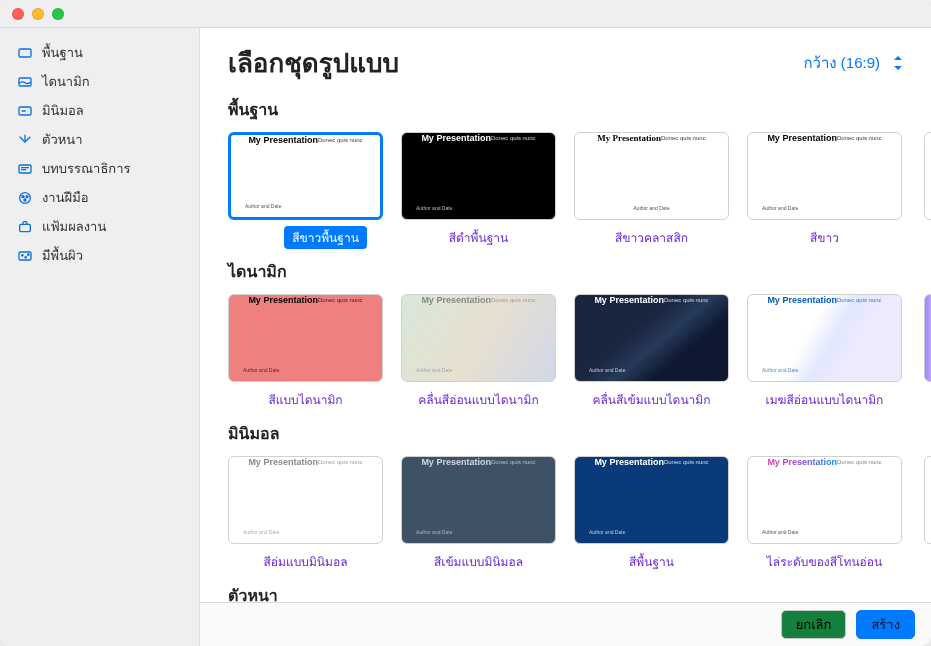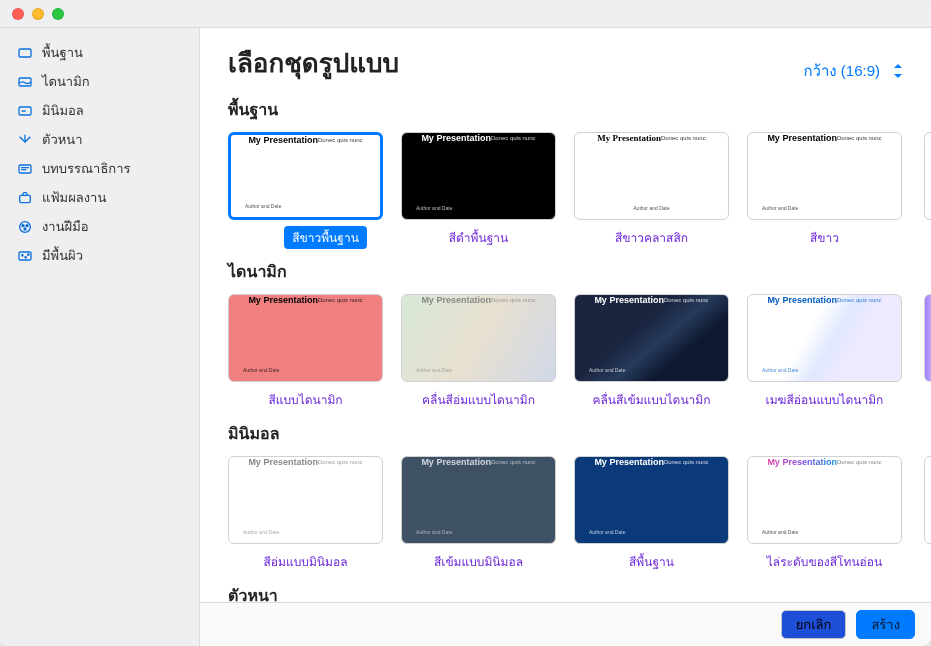--- a/index.html
+++ b/index.html
@@ -11,40 +11,40 @@
 .dot.red { background: #ff5f57; border: 0.5px solid rgba(0,0,0,0.1); }
 .dot.yellow { background: #febc2e; border: 0.5px solid rgba(0,0,0,0.1); }
 .dot.green { background: #28c840; border: 0.5px solid rgba(0,0,0,0.1); }
 .body { flex: 1; display: flex; min-height: 0; }
 .sidebar { width: 200px; background: #efeef0; border-right: 1px solid #dcdbde; padding: 10px 8px; }
 .side-item { display: flex; align-items: center; gap: 8px; padding: 4px 8px; border-radius: 5px; cursor: pointer; font-size: 13px; color: #333; }
 .side-item.selected { background: #d7d6d9; }
 .side-item .icon { width: 18px; height: 18px; display: flex; align-items: center; justify-content: center; }
 .side-item .icon svg { width: 16px; height: 16px; }
 .main { flex: 1; display: flex; flex-direction: column; min-width: 0; }
-.header { display: flex; align-items: flex-end; justify-content: space-between; padding: 14px 28px 4px 28px; }
+.header { display: flex; align-items: center; justify-content: space-between; padding: 14px 28px 4px 28px; }
 .header h1 { font-size: 26px; font-weight: 700; color: #222; }
 .aspect { color: #007aff; font-size: 15px; display: flex; align-items: center; gap: 13px; cursor: pointer; }
 .aspect svg { width: 10px; height: 14px; }
 .content { flex: 1; overflow-y: auto; padding: 0 0 0 28px; }
 .section { margin-top: 10px; }
 .section h2 { font-size: 16px; font-weight: 700; color: #222; margin-bottom: 10px; }
 .row { display: flex; gap: 18px; overflow: hidden; }
 .card { display: flex; flex-direction: column; align-items: center; gap: 6px; cursor: pointer; }
 .thumb { width: 155px; height: 88px; border-radius: 6px; border: 1px solid #d0d0d0; position: relative; overflow: hidden; display: flex; flex-direction: row; justify-content: center; padding: 0 14px; }
 .thumb.selected { border: 3px solid #007aff; }
 .thumb .tt { font-size: 9px; font-weight: 700; }
 .thumb .ts { font-size: 6px; margin-top: 2px; opacity: 0.8; }
 .thumb .tf { font-size: 5px; position: absolute; bottom: 8px; left: 14px; opacity: 0.7; }
 .card .label { font-size: 12px; color: #6d28d9; text-align: center; padding: 2px 8px; border-radius: 4px; }
 .card .label.selected { background: #007aff; color: #fff; margin-left: 40px; }
 .peek { width: 12px; height: 88px; background: linear-gradient(90deg, #a080ff, #d0c0ff); border-radius: 6px 0 0 6px; border: 1px solid #d0d0d0; }
 .peek.white { background: #fff; }
 .footer { height: 44px; border-top: 1px solid #dcdbde; display: flex; align-items: center; justify-content: flex-end; padding: 0 16px; gap: 10px; background: #fafafa; }
-.btn { padding: 3px 14px; border-radius: 5px; font-size: 13px; cursor: pointer; border: 1px solid #c8c8c8; background: #1d4ed8; }
+.btn { padding: 3px 14px; border-radius: 5px; font-size: 13px; cursor: pointer; border: 1px solid #c8c8c8; background: #15803d; }
 .btn.primary { background: #007aff; color: #0f172a; border-color: #007aff; }
 
 .th-basic-white { background: #fff; color: #000; }
 .th-basic-black { background: #000; color: #fff; }
 .th-classic-white { background: #fff; color: #000; }
 .th-classic-white .tt { font-family: Georgia, serif; text-align: center; }
 .th-classic-white .ts { text-align: center; }
 .th-classic-white .tf { left: 50%; transform: translateX(-50%); }
 .th-white { background: #fff; color: #000; }
 .th-dyn-color { background: #f08080; color: #000; }
@@ -113,36 +113,36 @@
               <rect x="3" y="6" width="18" height="12" rx="2"></rect>
               <line x1="6" y1="10" x2="18" y2="10"></line>
               <line x1="6" y1="13" x2="14" y2="13"></line>
             </svg>
           </span>
           <span>บทบรรณาธิการ</span>
         </div>
         <div class="side-item">
           <span class="icon">
             <svg viewBox="0 0 24 24" fill="none" stroke="#0a72e0" stroke-width="2">
-              <rect x="4" y="8" width="16" height="11" rx="2"></rect>
-              <path d="M9 8 V6 a2 2 0 0 1 2-2 h2 a2 2 0 0 1 2 2 V8"></path>
-            </svg>
-          </span>
-          <span>แฟ้มผลงาน</span>
-        </div>
-        <div class="side-item">
-          <span class="icon">
-            <svg viewBox="0 0 24 24" fill="none" stroke="#0a72e0" stroke-width="2">
               <circle cx="12" cy="12" r="8"></circle>
               <circle cx="9" cy="10" r="1.5" fill="#0a72e0"></circle>
               <circle cx="15" cy="10" r="1.5" fill="#0a72e0"></circle>
               <circle cx="12" cy="15" r="1.5" fill="#0a72e0"></circle>
             </svg>
           </span>
           <span>งานฝีมือ</span>
+        </div>
+        <div class="side-item">
+          <span class="icon">
+            <svg viewBox="0 0 24 24" fill="none" stroke="#0a72e0" stroke-width="2">
+              <rect x="4" y="8" width="16" height="11" rx="2"></rect>
+              <path d="M9 8 V6 a2 2 0 0 1 2-2 h2 a2 2 0 0 1 2 2 V8"></path>
+            </svg>
+          </span>
+          <span>แฟ้มผลงาน</span>
         </div>
         <div class="side-item">
           <span class="icon">
             <svg viewBox="0 0 24 24" fill="none" stroke="#0a72e0" stroke-width="2">
               <rect x="3" y="6" width="18" height="12" rx="2"></rect>
               <circle cx="8" cy="11" r="1" fill="#0a72e0"></circle>
               <circle cx="13" cy="14" r="1" fill="#0a72e0"></circle>
               <circle cx="17" cy="10" r="1" fill="#0a72e0"></circle>
             </svg>
           </span>
@@ -211,21 +211,21 @@
         <div class="tf">Author and Date</div>
       </div>
       <div class="label">สีแบบไดนามิก</div>
               </div>
               <div class="card">
                 <div class="thumb th-dyn-lightwave">
         <div class="tt">My Presentation</div>
         <div class="ts">Donec quis nunc</div>
         <div class="tf">Author and Date</div>
       </div>
-      <div class="label">คลื่นสีอ่มแบบไดนามิก</div>
+      <div class="label">คลื่นสีอ่อนแบบไดนามิก</div>
               </div>
               <div class="card">
                 <div class="thumb th-dyn-boldwave">
         <div class="tt">My Presentation</div>
         <div class="ts">Donec quis nunc</div>
         <div class="tf">Author and Date</div>
       </div>
       <div class="label">คลื่นสีเข้มแบบไดนามิก</div>
               </div>
               <div class="card">

